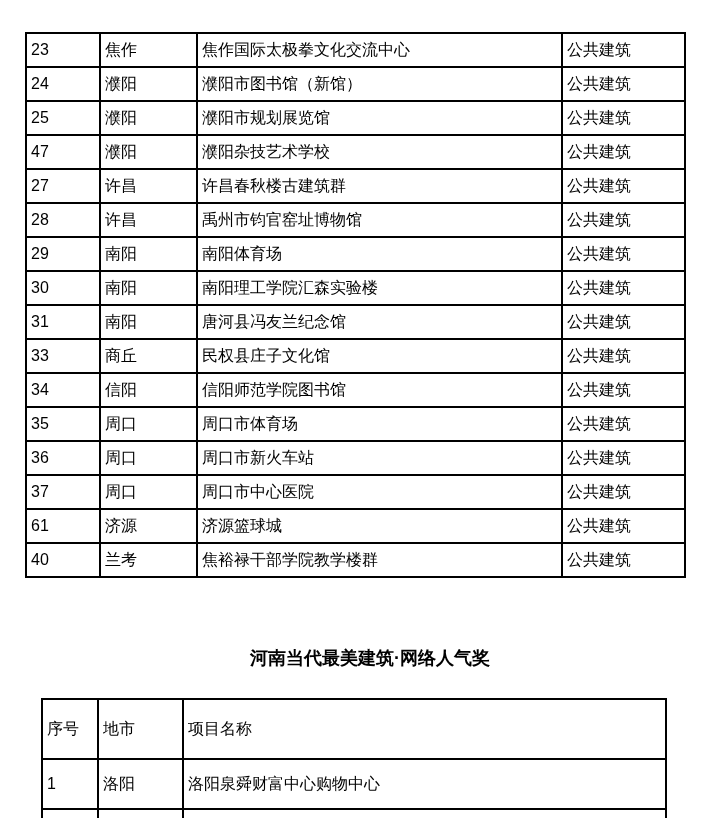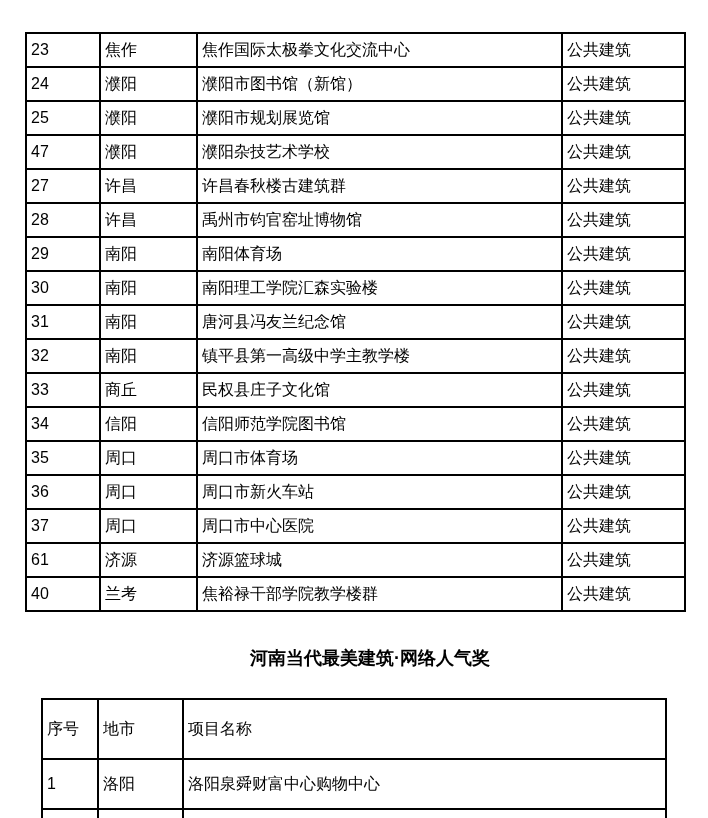--- a/index.html
+++ b/index.html
@@ -121,26 +121,20 @@
         <tr>
     <td>30</td>
     <td>南阳</td>
     <td>南阳理工学院汇森实验楼</td>
     <td>公共建筑</td>
   </tr>
         <tr>
     <td>31</td>
     <td>南阳</td>
     <td>唐河县冯友兰纪念馆</td>
-    <td>公共建筑</td>
-  </tr>
-        <tr>
-    <td>32</td>
-    <td>南阳</td>
-    <td>镇平县第一高级中学主教学楼</td>
     <td>公共建筑</td>
   </tr>
         <tr>
     <td>33</td>
     <td>商丘</td>
     <td>民权县庄子文化馆</td>
     <td>公共建筑</td>
   </tr>
         <tr>
     <td>34</td>

